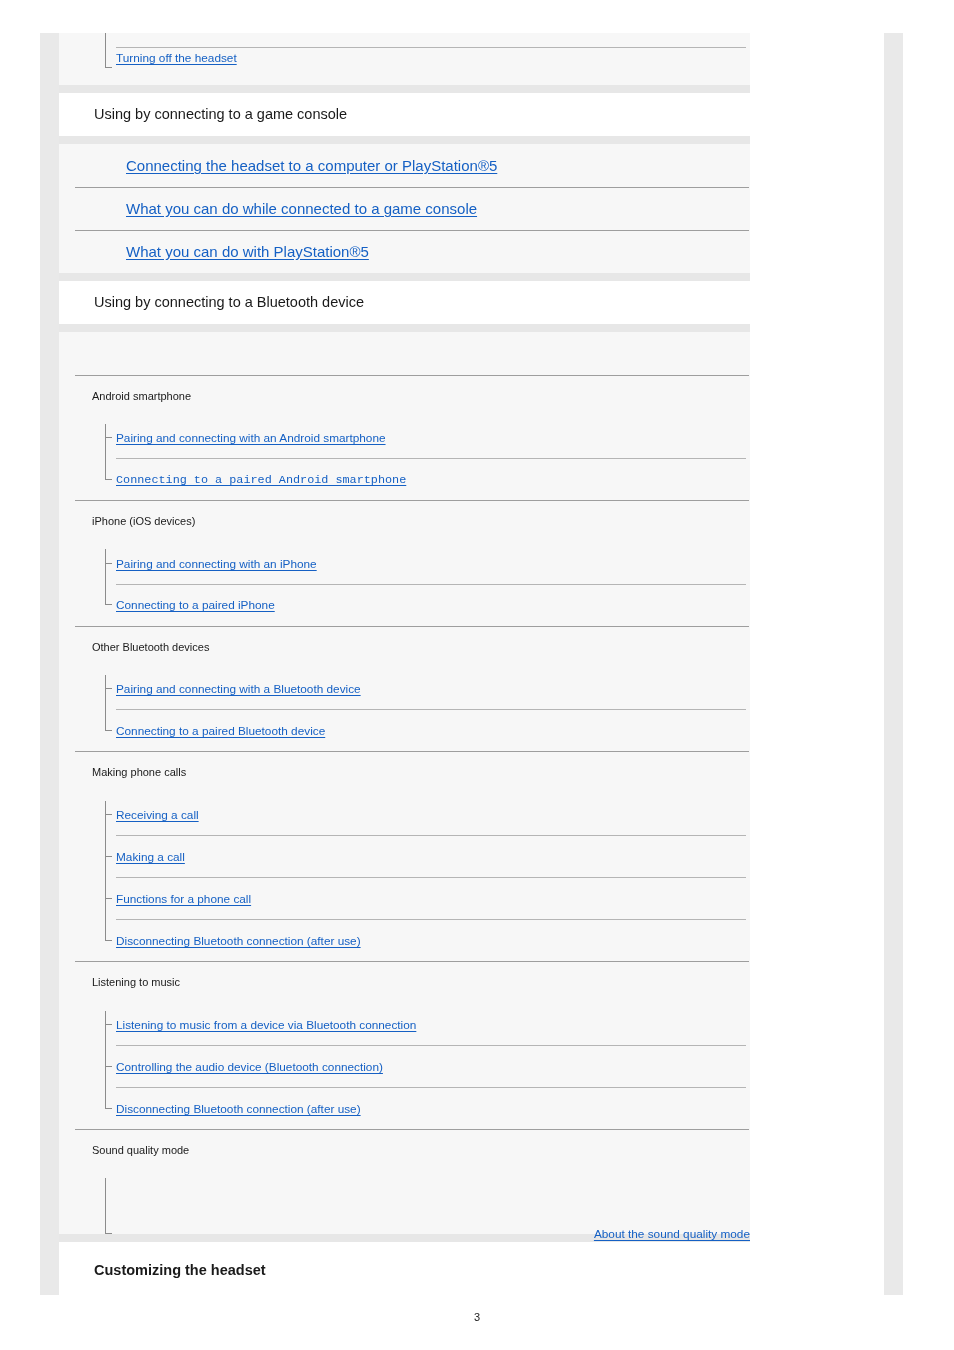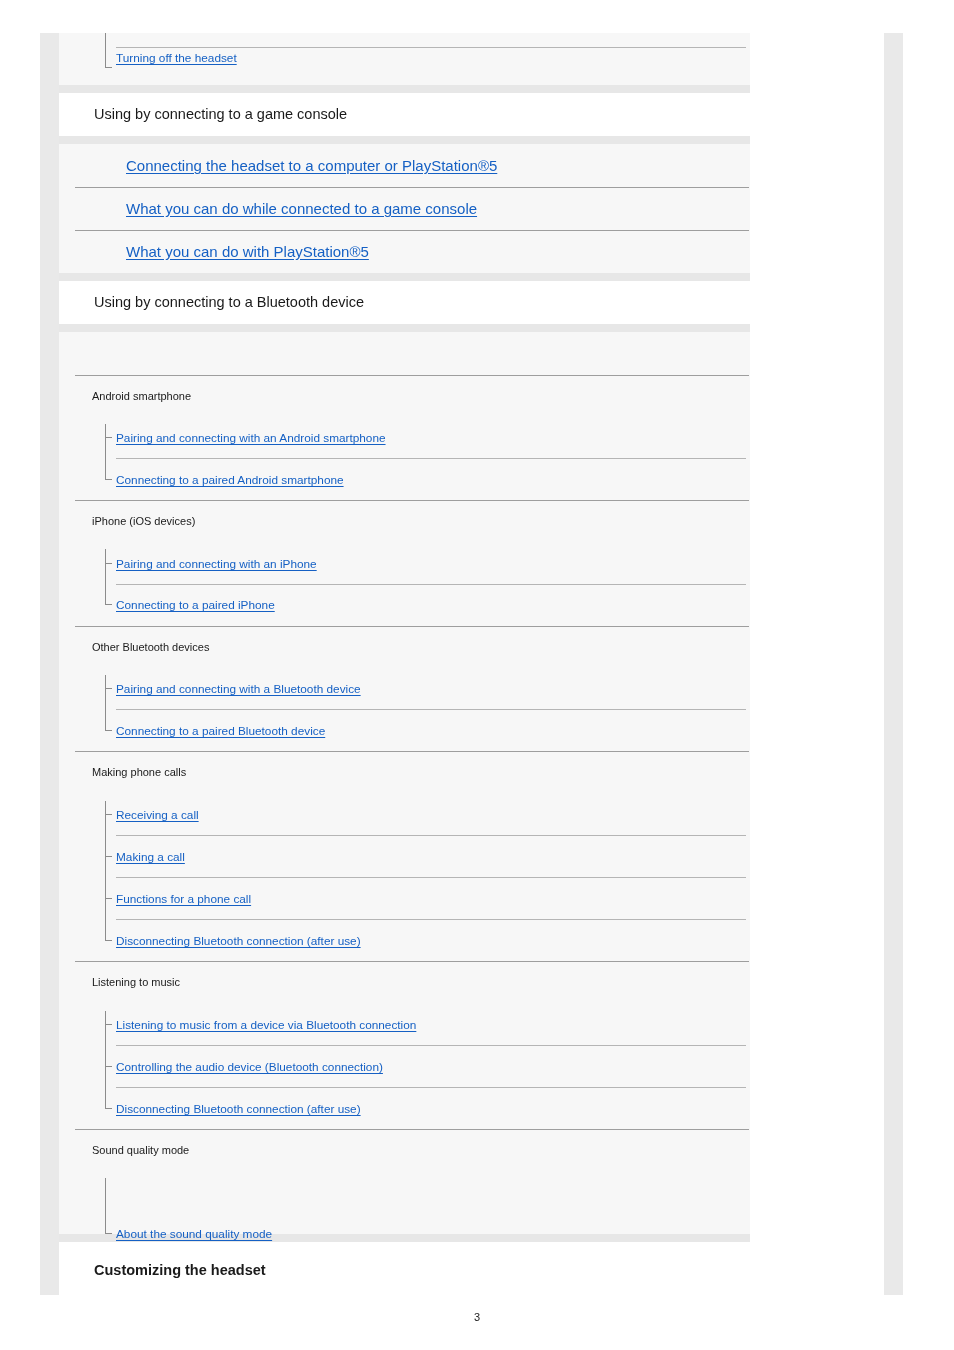--- a/index.html
+++ b/index.html
@@ -196,21 +196,21 @@
       <div class="row group-title" style="position:absolute;top:43px;left:0;right:0;">
         <span>Android smartphone</span>
       </div>
       <div class="tree-v" style="top:92px;height:56px;"></div>
       <div class="tree-h" style="top:105px;"></div>
       <div class="row child" style="position:absolute;top:84px;left:0;right:0;">
         <a class="toc-link" href="#">Pairing and connecting with an Android smartphone</a>
       </div>
       <div class="sep-child" style="top:126px;"></div>
       <div class="tree-h" style="top:147px;"></div>
-      <div class="row child" style="position:absolute;top:126px;left:0;right:0;">
+      <div class="row child" style="position:absolute;top:126px;left:0;right:0;font-family:Liberation Mono, monospace;">
         <a class="toc-link" href="#">Connecting to a paired Android smartphone</a>
       </div>
       <div class="sep-full" style="top:168px;"></div>
 
       <div class="row group-title" style="position:absolute;top:168px;left:0;right:0;">
         <span>iPhone (iOS devices)</span>
       </div>
       <div class="tree-v" style="top:217px;height:56px;"></div>
       <div class="tree-h" style="top:231px;"></div>
       <div class="row child" style="position:absolute;top:210px;left:0;right:0;">
@@ -281,21 +281,21 @@
       <div class="row child" style="position:absolute;top:755px;left:0;right:0;">
         <a class="toc-link" href="#">Disconnecting Bluetooth connection (after use)</a>
       </div>
       <div class="sep-full" style="top:797px;"></div>
 
       <div class="row group-title" style="position:absolute;top:797px;left:0;right:0;">
         <span>Sound quality mode</span>
       </div>
       <div class="tree-v" style="top:846px;height:56px;"></div>
       <div class="tree-h" style="top:901px;"></div>
-      <div class="row child" style="position:absolute;top:880px;left:0;right:0;">
+      <div class="row child" style="position:absolute;top:880px;left:0;right:0;text-align:right;">
         <a class="toc-link" href="#">About the sound quality mode</a>
       </div>
       <div class="sep-full" style="top:923px;"></div>
 
       <div class="row lvl1" style="position:absolute;top:923px;left:0;right:0;">
         <a class="toc-link" href="#">Supported codecs</a>
       </div>
     </div>
 
     <div class="band-gap"></div>

